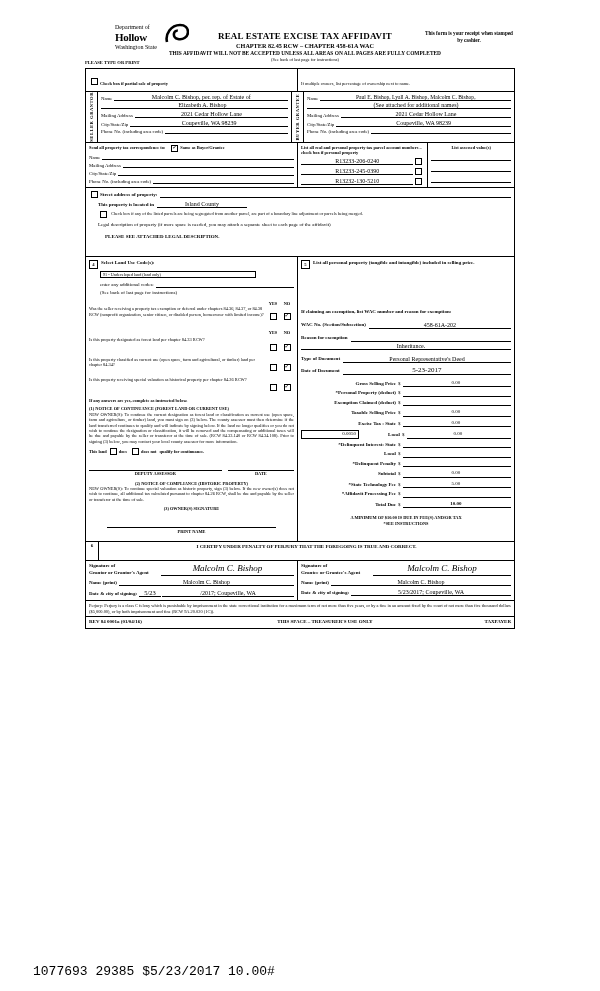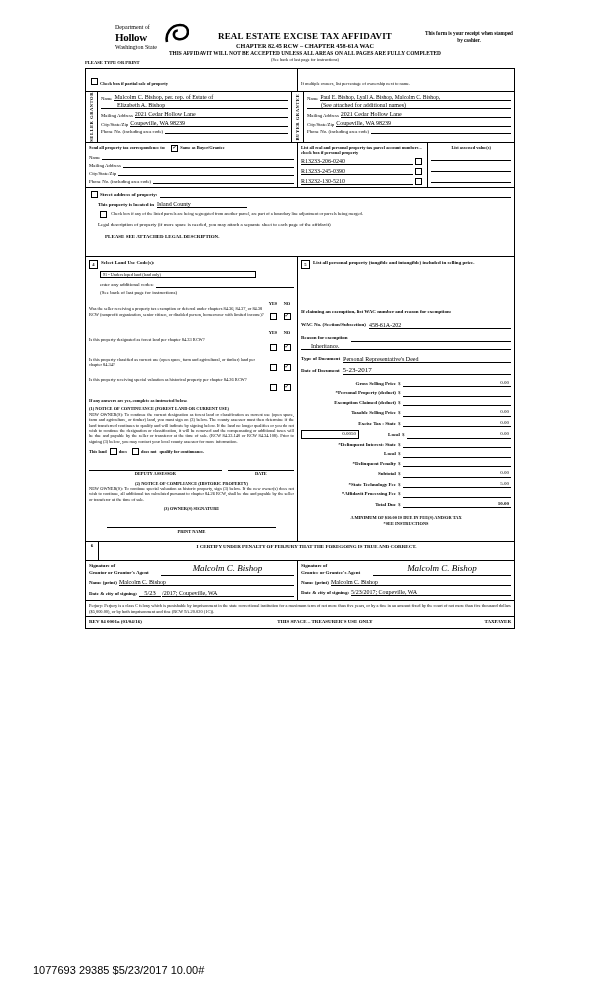--- a/index.html
+++ b/index.html
@@ -4,21 +4,21 @@
 <style>
   html,body{margin:0;padding:0;background:#fff;}
   body{width:600px;height:991px;position:relative;font-family:"Liberation Serif",serif;color:#000;}
   .page{position:absolute;left:0;top:0;width:600px;height:991px;}
   .form{position:absolute;left:85px;top:18px;width:430px;}
   .tiny{font-size:4.4px;line-height:1.25;}
   .xs{font-size:5px;line-height:1.3;}
   .b{font-weight:bold;}
   .c{text-align:center;}
   .r{text-align:right;}
-  .u{border-bottom:.6px solid #000;}
+  .u{border-bottom:.6px solid #000;text-align:center;}
   
   .hdr{position:relative;height:50px;}
   .logo-w{position:absolute;left:30px;top:6px;font-size:6px;line-height:1.15;}
   .logo-rev{font-size:11px;font-weight:bold;letter-spacing:-.3px;}
   .swirl{position:absolute;left:78px;top:4px;width:26px;height:26px;}
   .title1{position:absolute;left:105px;top:13px;width:230px;text-align:center;font-size:9px;font-weight:bold;letter-spacing:.2px;}
   .title2{position:absolute;left:105px;top:24px;width:230px;text-align:center;font-size:6.2px;font-weight:bold;}
   .title3{position:absolute;left:80px;top:32px;width:280px;text-align:center;font-size:5.4px;font-weight:bold;}
   .title4{position:absolute;left:80px;top:39px;width:280px;text-align:center;font-size:4.4px;}
   .receipt{position:absolute;right:0;top:12px;width:92px;text-align:center;font-size:5.2px;font-weight:bold;line-height:1.4;}
@@ -29,21 +29,21 @@
   .chk{display:inline-block;width:5px;height:5px;border:.7px solid #000;vertical-align:middle;margin:0 2px;position:relative;}
   .chk.on:after{content:"\2713";position:absolute;left:0px;top:-2px;font-size:6px;line-height:6px;}
   .hand{font-family:"Liberation Serif",serif;font-size:6.2px;}
   .vside{writing-mode:vertical-rl;transform:rotate(180deg);text-align:center;font-size:4.6px;font-weight:bold;letter-spacing:.5px;line-height:1.1;}
   .flx{display:flex;}
   .fill{flex:1;}
   .num{display:inline-block;width:7px;height:7px;border:.8px solid #000;text-align:center;font-size:4.6px;line-height:7px;font-weight:bold;vertical-align:top;}
   .lbl{font-size:4.8px;}
   .val{font-size:6px;}
   .script{font-family:"Liberation Serif",serif;font-style:italic;font-size:9px;}
-  .footer{position:absolute;left:33px;top:964px;font-size:11px;font-family:Liberation Sans, sans-serif;}
+  .footer{position:absolute;left:33px;top:964px;font-size:13px;font-family:Liberation Mono, monospace;}
 </style>
 </head>
 <body>
 
 <div class="page">
 
   <div class="form">
 
     <div class="hdr">
       <div class="logo-w">

